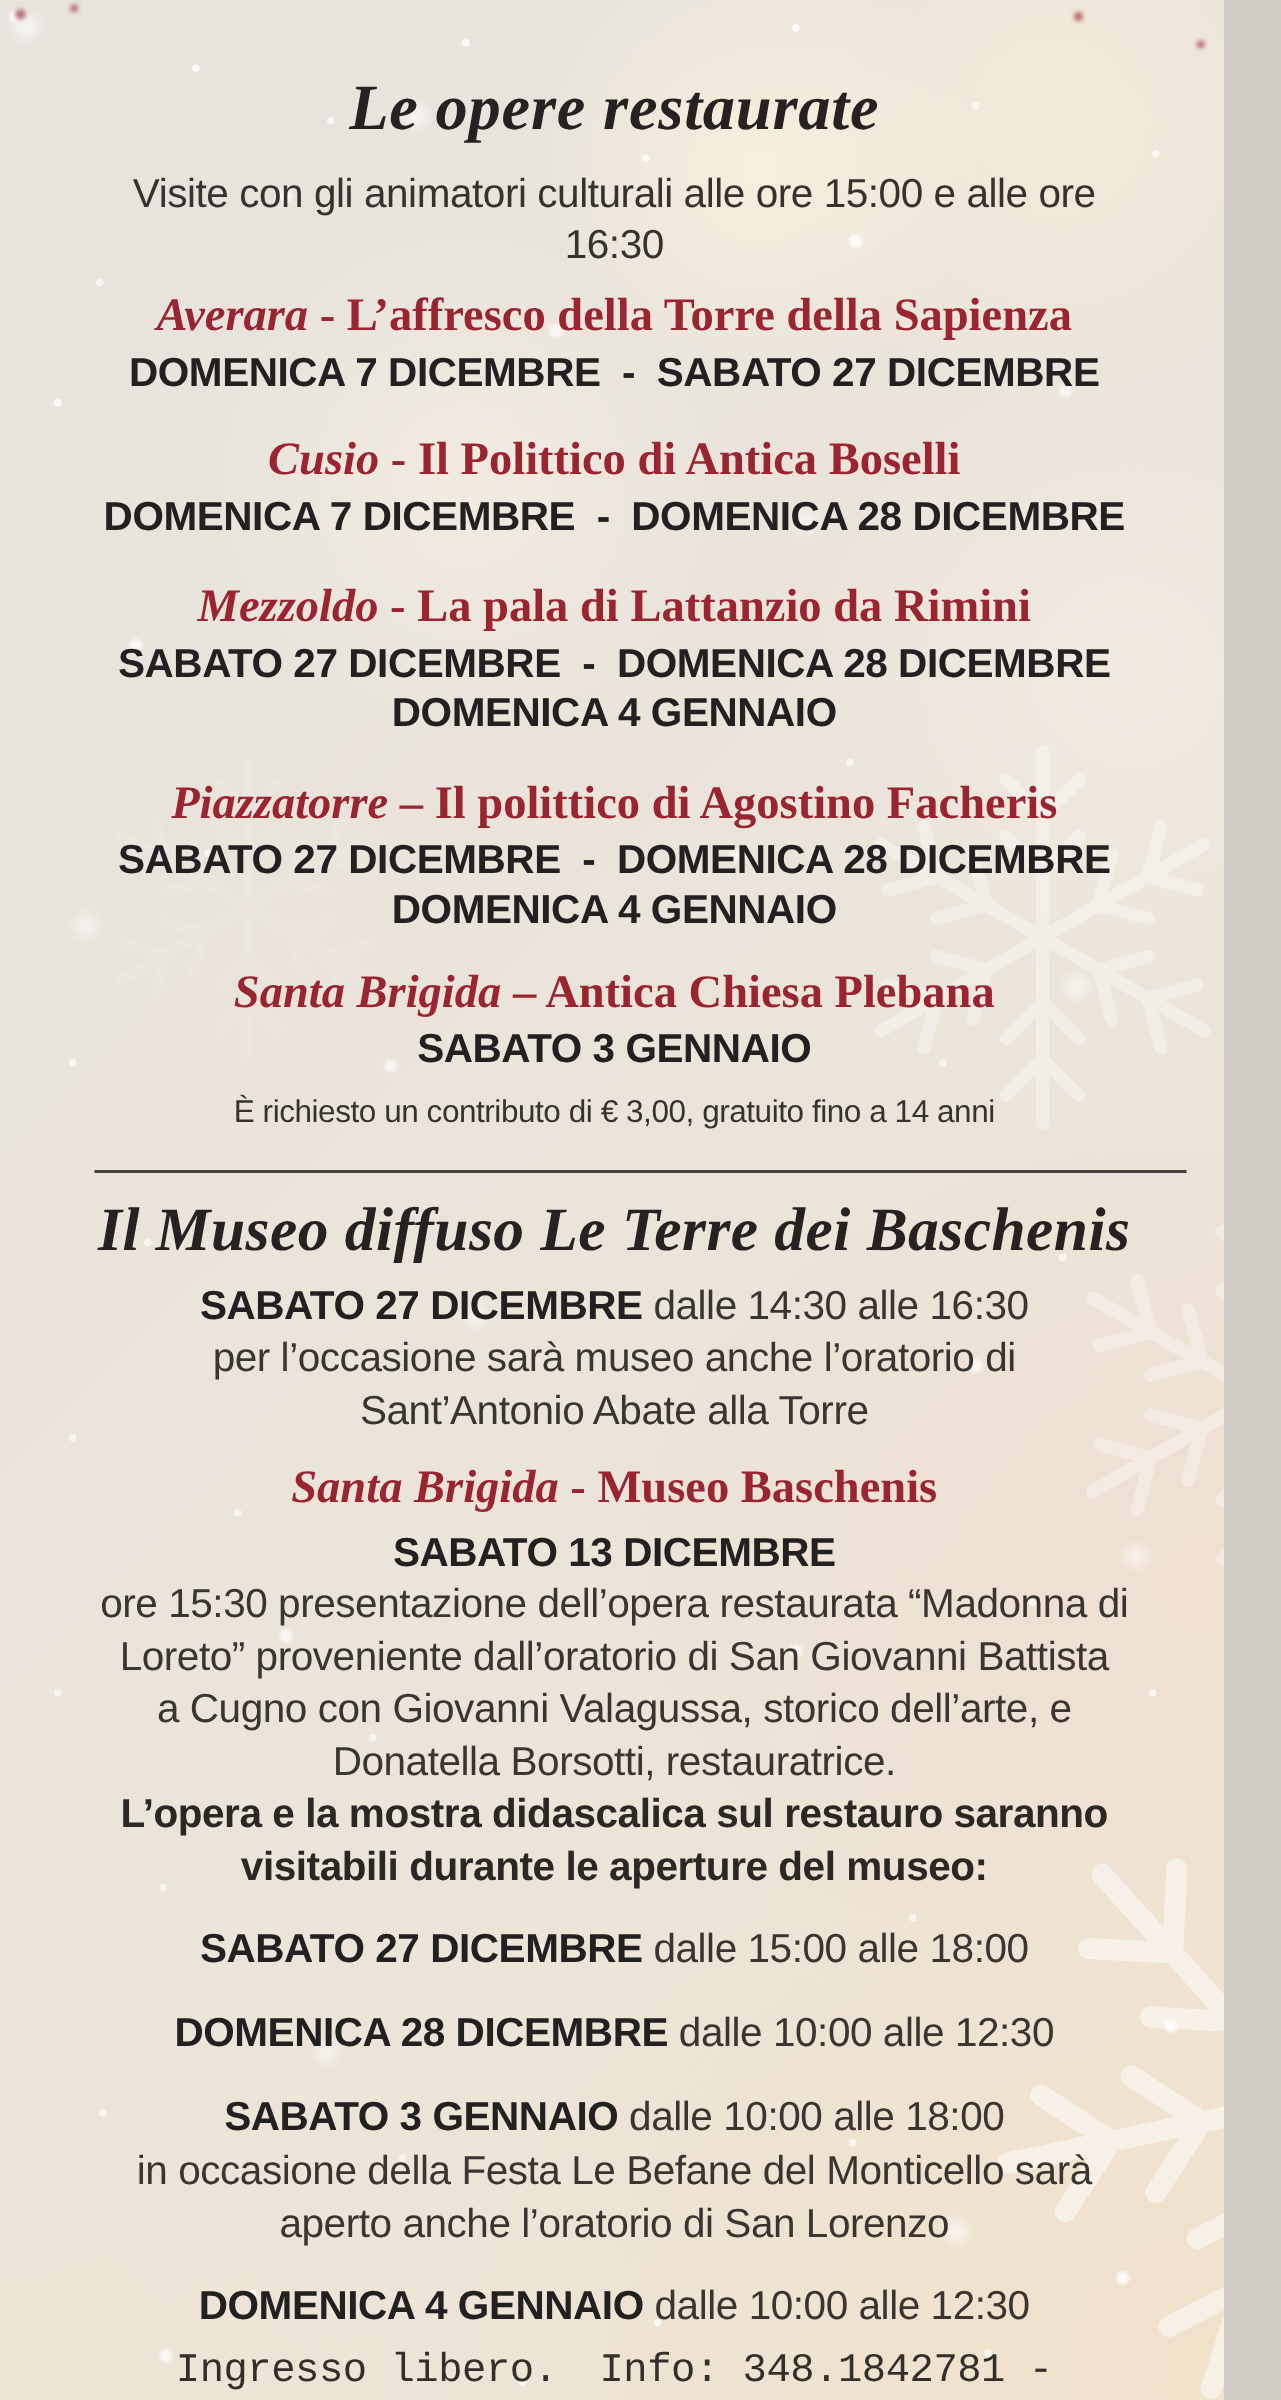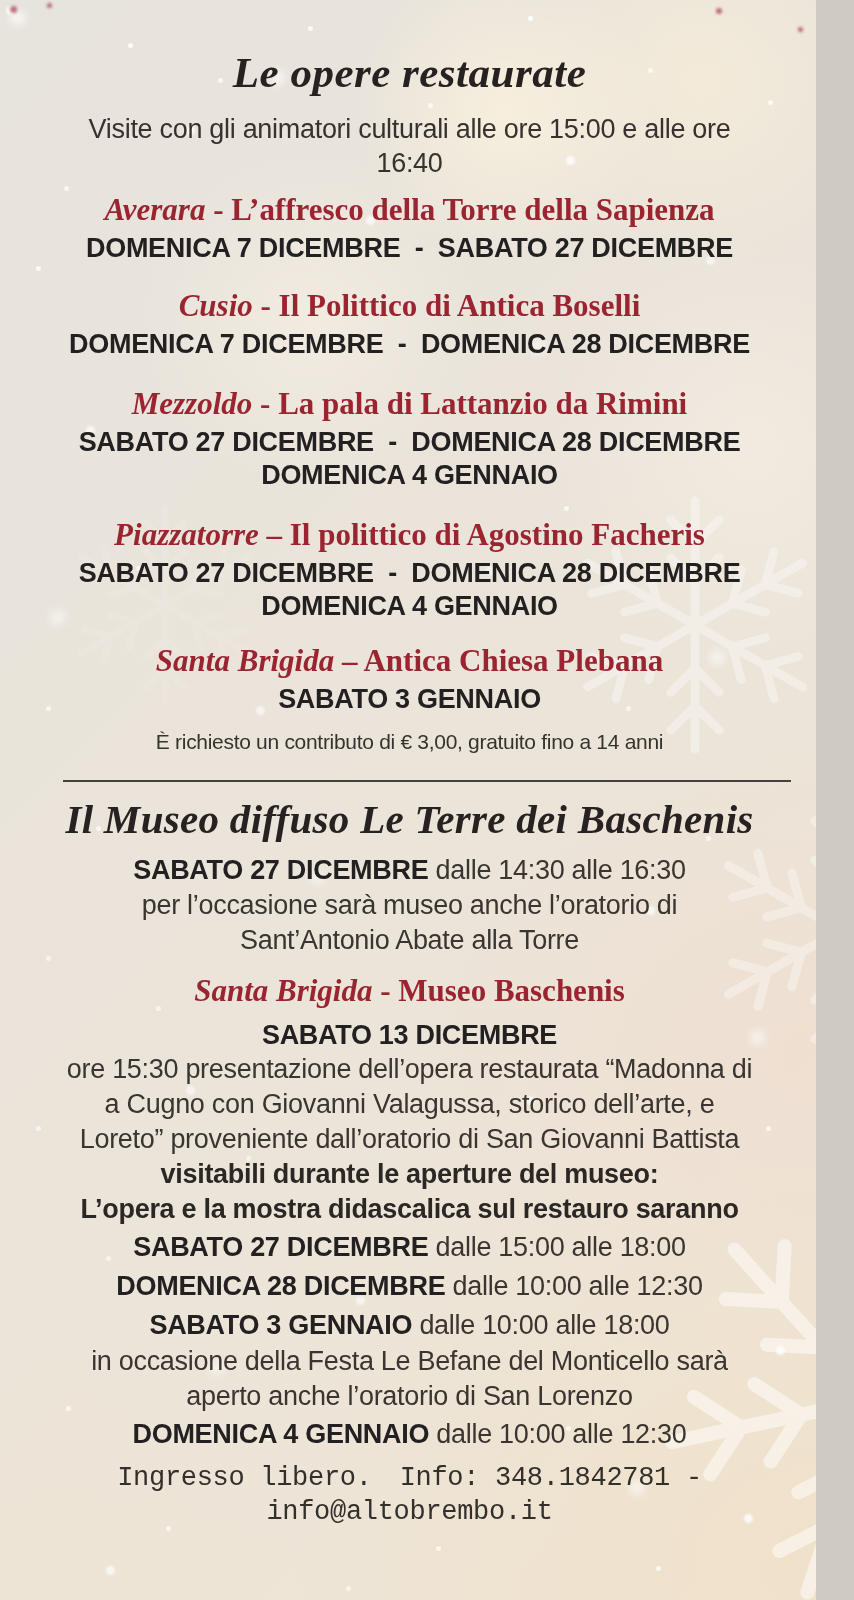--- a/index.html
+++ b/index.html
@@ -42,21 +42,21 @@
     border-top:2px solid #45403c;height:0;}
 
   .museum-title{
     margin-top:15px;font-family:"Liberation Serif",serif;font-weight:bold;font-style:italic;
     font-size:41px;line-height:44px;color:#272121;letter-spacing:.3px;
   }
   .mus-block{margin-top:12px;}
   .mus-b2{margin-top:13px;}
   .body-line{font-size:27px;line-height:35px;color:#3a3530;letter-spacing:-.3px;}
   .bold-date{font-weight:bold;color:#232021;}
-  .opening{margin-top:2px;font-size:27px;line-height:37px;color:#3a3530;letter-spacing:-.3px;}
+  .opening{margin-top:19px;font-size:27px;line-height:37px;color:#3a3530;letter-spacing:-.3px;}
   .emph .body-line{font-weight:bold;color:#2b2724;}
   .sab13{margin-top:8px;}
 
   .footer{margin-top:8px;font-size:27px;line-height:34px;color:#33302c;letter-spacing:-.3px;font-family:Liberation Mono, monospace;}
   .footer .info{margin-left:28px;}
 
   
   .deco{position:absolute;z-index:1;pointer-events:none;}
   .snow{position:absolute;background:transparent;border-radius:50%;}
   .s1{width:5px;height:5px;background:rgba(255,255,255,.9);
@@ -138,21 +138,21 @@
   <div class="deco speck" style="left:716px;top:8px;width:6px;height:6px;"></div>
   <div class="deco speck" style="left:798px;top:27px;width:5px;height:5px;"></div>
   <div class="deco speck" style="left:841px;top:12px;width:7px;height:7px;"></div>
   <div class="deco speck" style="left:843px;top:1092px;width:9px;height:9px;"></div>
   <div class="deco speck" style="left:830px;top:1158px;width:6px;height:6px;"></div>
   <div class="deco speck" style="left:848px;top:1246px;width:7px;height:7px;"></div>
 
   <div class="content">
 
     <div class="title line">Le opere restaurate</div>
-    <div class="subtitle line">Visite con gli animatori culturali alle ore 15:00 e alle ore 16:40</div>
+    <div class="subtitle line">Visite con gli animatori culturali alle ore 15:00 e alle ore 16:30</div>
 
     <div class="event ev0">
       <div class="event-h line"><span class="place">Averara</span><span> - L’affresco della Torre della Sapienza</span></div>
       <div class="date-line line">DOMENICA 7 DICEMBRE  -  SABATO 27 DICEMBRE</div>
     </div>
 
     <div class="event ev1">
       <div class="event-h line"><span class="place">Cusio</span><span> - Il Polittico di Antica Boselli</span></div>
       <div class="date-line line">DOMENICA 7 DICEMBRE  -  DOMENICA 28 DICEMBRE</div>
     </div>
@@ -184,26 +184,27 @@
       <div class="body-line line"><span class="bold-date">SABATO 27 DICEMBRE</span><span> dalle 14:30 alle 16:30</span></div>
       <div class="body-line line">per l’occasione sarà museo anche l’oratorio di</div>
       <div class="body-line line">Sant’Antonio Abate alla Torre</div>
     </div>
 
     <div class="mus-block mus-b2">
       <div class="event-h line"><span class="place">Santa Brigida</span><span> - Museo Baschenis</span></div>
       <div class="date-line line sab13">SABATO 13 DICEMBRE</div>
       <div>
         <div class="body-line line">ore 15:30 presentazione dell’opera restaurata “Madonna di</div>
+        <div class="body-line line">Loreto” proveniente dall’oratorio di San Giovanni Battista</div>
         <div class="body-line line">a Cugno con Giovanni Valagussa, storico dell’arte, e</div>
-        <div class="body-line line">Loreto” proveniente dall’oratorio di San Giovanni Battista</div>
+        <div class="body-line line">Donatella Borsotti, restauratrice.</div>
       </div>
       <div class="emph">
+        <div class="body-line line">L’opera e la mostra didascalica sul restauro saranno</div>
         <div class="body-line line">visitabili durante le aperture del museo:</div>
-        <div class="body-line line">L’opera e la mostra didascalica sul restauro saranno</div>
       </div>
       <div class="opening line"><span class="bold-date">SABATO 27 DICEMBRE</span><span> dalle 15:00 alle 18:00</span></div>
       <div class="opening line"><span class="bold-date">DOMENICA 28 DICEMBRE</span><span> dalle 10:00 alle 12:30</span></div>
       <div class="opening line"><span class="bold-date">SABATO 3 GENNAIO</span><span> dalle 10:00 alle 18:00</span></div>
       <div class="body-line line">in occasione della Festa Le Befane del Monticello sarà</div>
       <div class="body-line line">aperto anche l’oratorio di San Lorenzo</div>
       <div class="opening line"><span class="bold-date">DOMENICA 4 GENNAIO</span><span> dalle 10:00 alle 12:30</span></div>
     </div>
 
     <div class="footer"><span>Ingresso libero.</span><span class="info">Info: 348.1842781 - info@altobrembo.it</span></div>

